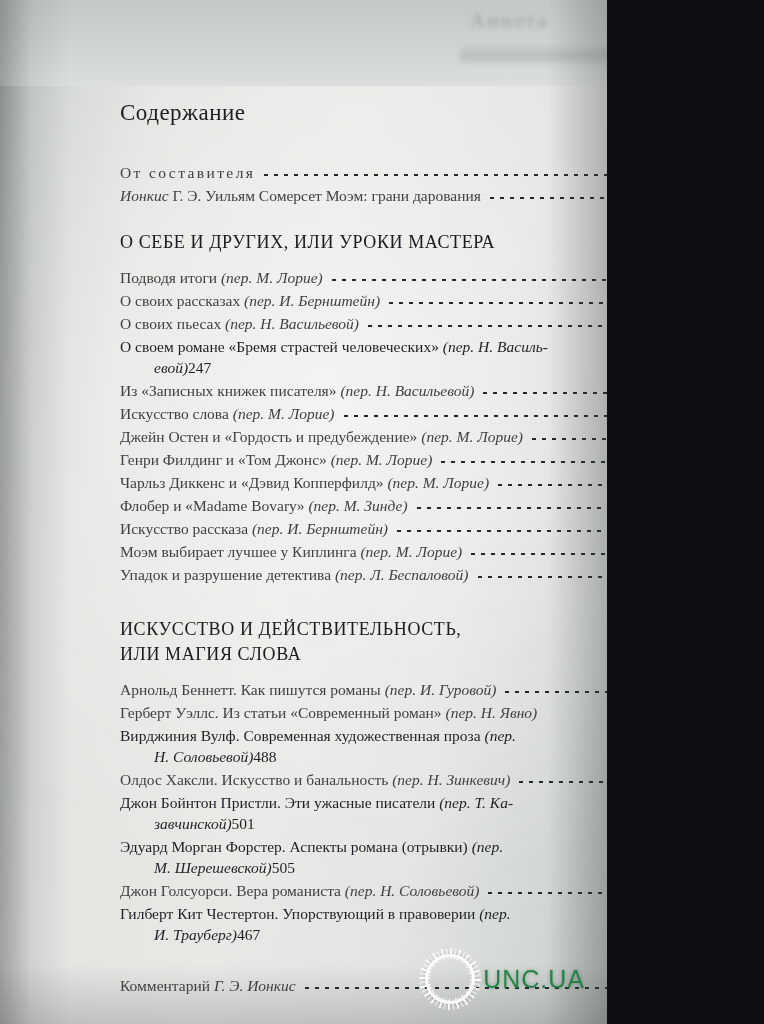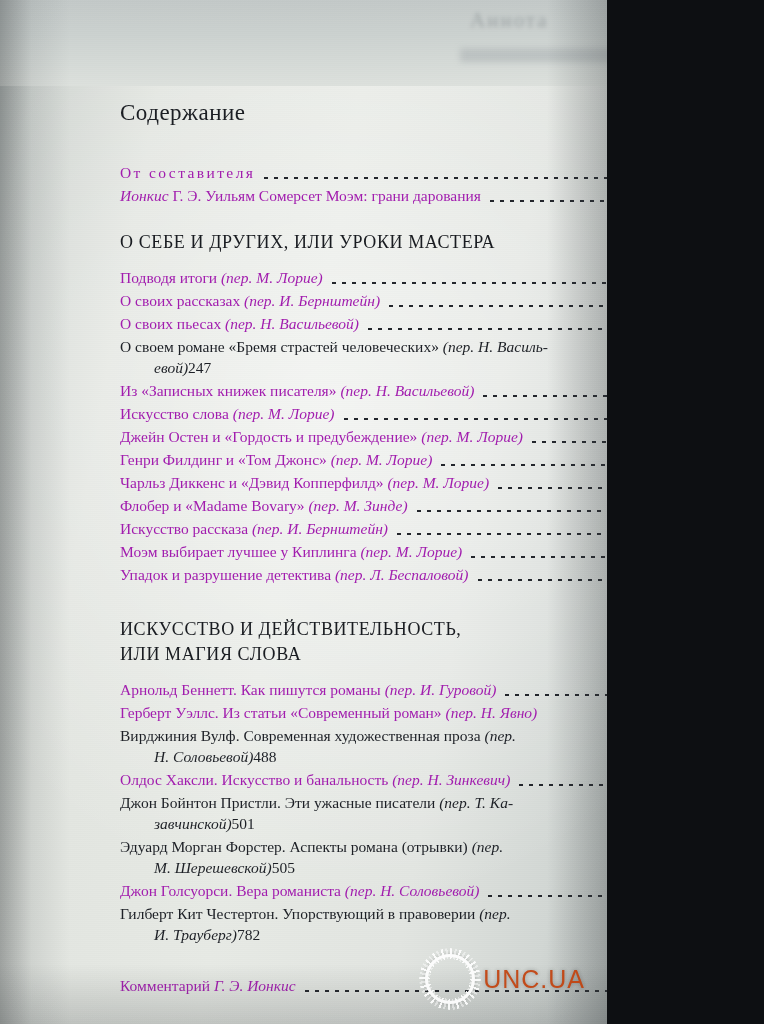--- a/index.html
+++ b/index.html
@@ -84,25 +84,25 @@
   h1.toc-title {
     font-size: 23px;
     font-weight: 400;
     margin: 0 0 36px 0;
     letter-spacing: .5px;
     color: #1a1d22;
   }
 
   .entry {
     display: flex;
-    align-items: flex-end;
+    align-items: center;
     font-size: 15.5px;
     line-height: 21px;
     margin-bottom: 2px;
-    color: #a21caf;
+    color: #404040;
   }
   .entry .txt {
     white-space: nowrap;
   }
   .entry .leader {
     flex: 1 1 auto;
     position: relative;
     height: 14px;
     margin: 0 5px 0 6px;
     overflow: hidden;
@@ -178,21 +178,21 @@
     inset: -9px;
     border-radius: 50%;
     background:
       repeating-conic-gradient(#ffffff 0deg 4deg, rgba(255,255,255,0) 4deg 18deg);
     -webkit-mask: radial-gradient(circle, transparent 0 20px, #000 20px);
             mask: radial-gradient(circle, transparent 0 20px, #000 20px);
     opacity: .95;
   }
   .wm-sun::after { transform: rotate(9deg); opacity: .5; }
   .wm-text {
-    color: #c2410c;
+    color: #15803d;
     font-family: "Liberation Sans", sans-serif;
     font-size: 25px;
     letter-spacing: 1px;
     text-shadow: 0 0 4px rgba(0,0,0,.3);
   }
   .grain {
     position: absolute;
     inset: 0;
     pointer-events: none;
     background-image:
@@ -367,21 +367,21 @@
         <span class="txt"><span>Джон Голсуорси. Вера романиста</span><span class="ital"> (пер. Н. Соловьевой)</span></span>
         <span class="leader"></span>
         <span class="pg">520</span>
       </div>
 
       <div class="wrap-entry">
         <div class="line1"><span>Гилберт Кит Честертон. Упорствующий в правоверии</span><span class="ital"> (пер.</span></div>
         <div class="line2">
           <span class="txt ital">И.  Трауберг)</span>
           <span class="leader"></span>
-          <span class="pg">782</span>
+          <span class="pg">467</span>
         </div>
       </div>
 
     </div>
 
     <div class="entry comment-row">
       <span class="txt"><span>Комментарий</span><span class="ital"> Г. Э. Ионкис</span></span>
       <span class="leader"></span>
       <span class="pg">534</span>
     </div>

